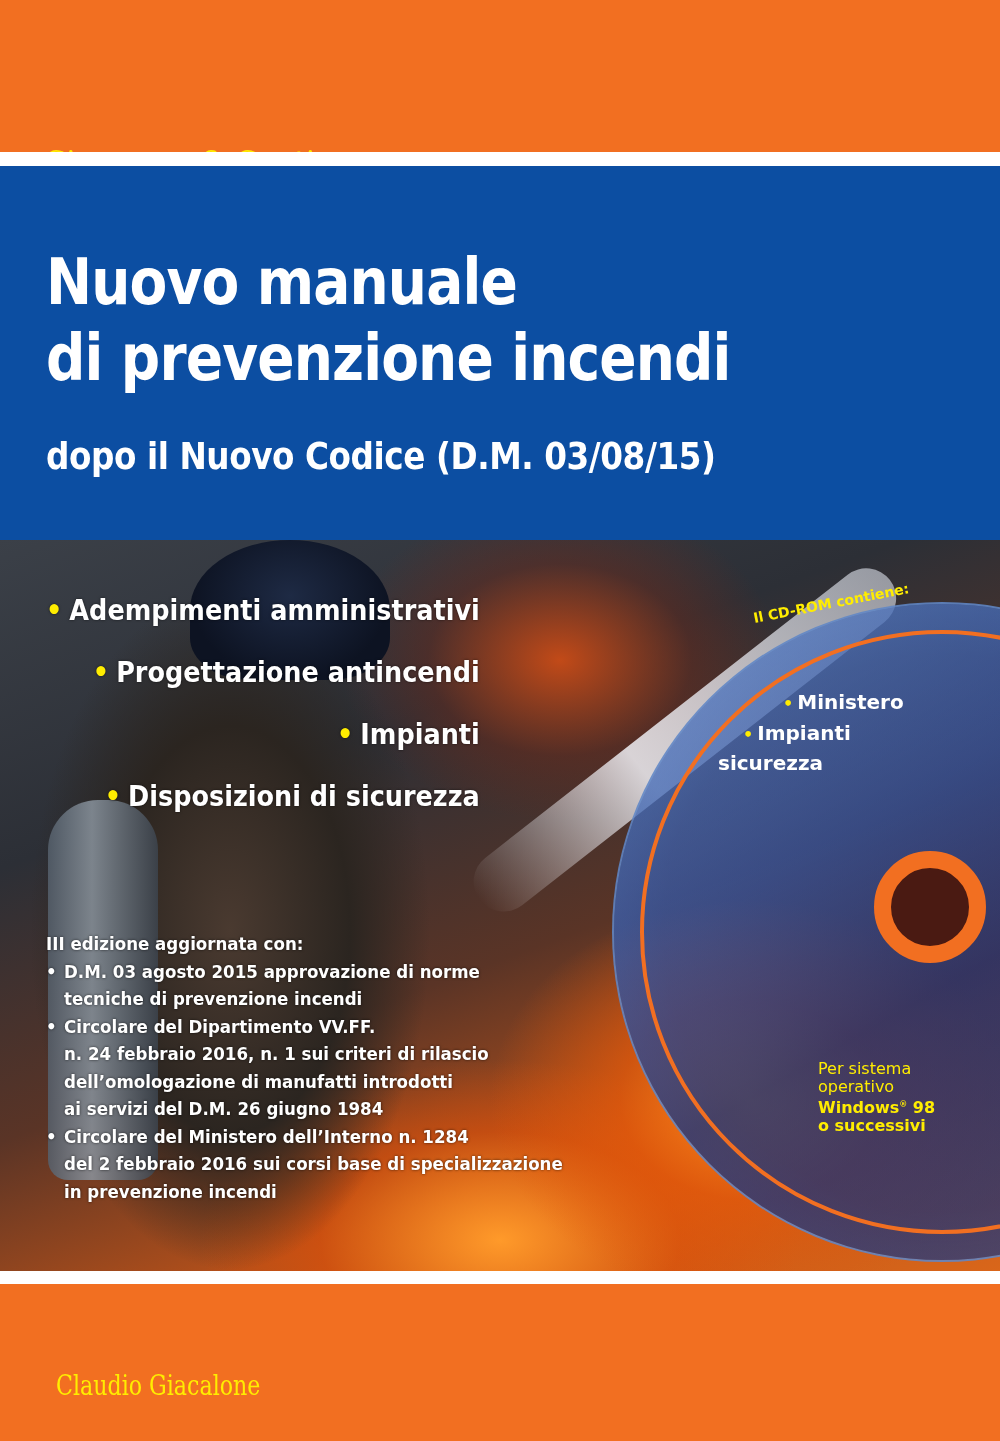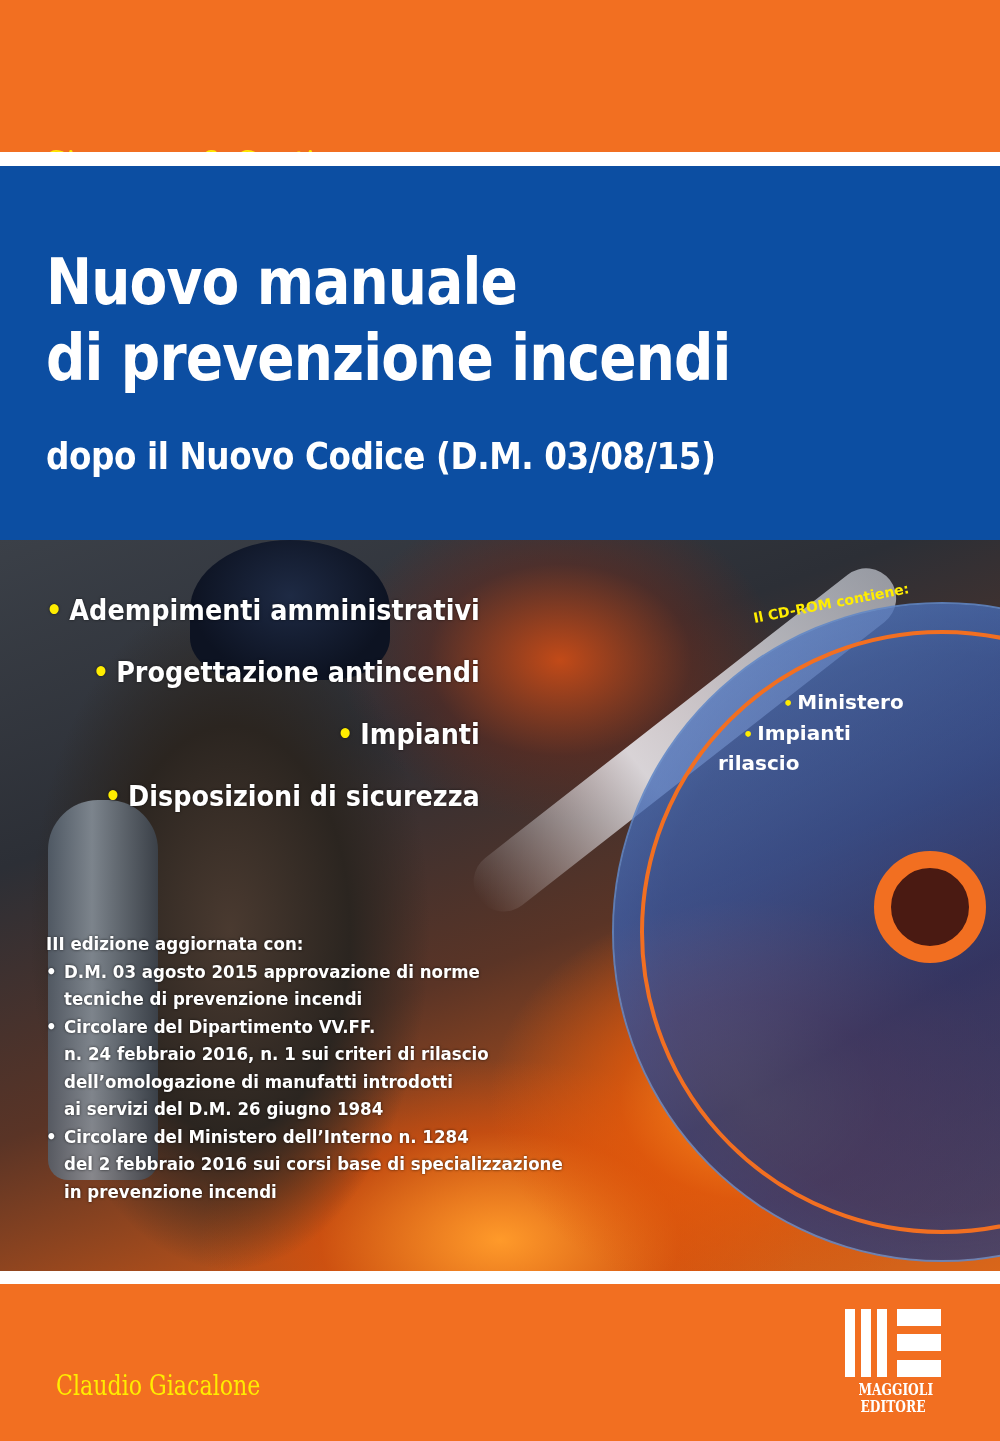--- a/index.html
+++ b/index.html
@@ -89,21 +89,27 @@
   <div class="helmet"></div>
 
   <div class="cd">
     <div class="cd-shine"></div>
     <div class="cd-ring"></div>
     <div class="cd-hole-ring"></div>
   </div>
   <div class="cd-label">Il CD-ROM contiene:</div>
   <div class="cd-items cd-item-1"><span class="dot">•</span><span>Ministero</span></div>
   <div class="cd-items cd-item-2"><span class="dot">•</span><span>Impianti</span></div>
-  <div class="cd-items cd-item-3">rilascio</div>
+  <div class="cd-items cd-item-3">sicurezza</div>
+  <div class="cd-sys">
+    <div>Per sistema</div>
+    <div>operativo</div>
+    <div class="b"><span>Windows</span><sup>®</sup><span> 98</span></div>
+    <div class="b">o successivi</div>
+  </div>
 
   <div class="bullets">
     <div class="bullet"><span class="dot">•</span><span>Adempimenti amministrativi</span></div>
     <div class="bullet"><span class="dot">•</span><span>Progettazione antincendi</span></div>
     <div class="bullet"><span class="dot">•</span><span>Impianti</span></div>
     <div class="bullet"><span class="dot">•</span><span>Disposizioni di sicurezza</span></div>
   </div>
 
   <div class="edition">
     <div>III edizione aggiornata con:</div>
@@ -125,25 +131,13 @@
       <div>del 2 febbraio 2016 sui corsi base di specializzazione</div>
       <div>in prevenzione incendi</div>
     </div>
   </div>
 </div>
 
 <div class="stripe-bottom"></div>
 
 <div class="bottom-band">
   <div class="author">Claudio Giacalone</div>
-  <div class="logo">
-    <div class="logo-mark">
-      <div class="logo-bar" style="left:0"></div>
-      <div class="logo-bar" style="left:16px"></div>
-      <div class="logo-bar" style="left:32px"></div>
-      <div class="logo-e" style="top:0"></div>
-      <div class="logo-e" style="top:25px"></div>
-      <div class="logo-e" style="top:51px"></div>
-    </div>
-    <div class="logo-text">MAGGIOLI</div>
-    <div class="logo-text" style="margin-top:0">EDITORE</div>
-  </div>
 </div>
 
 </body></html>

